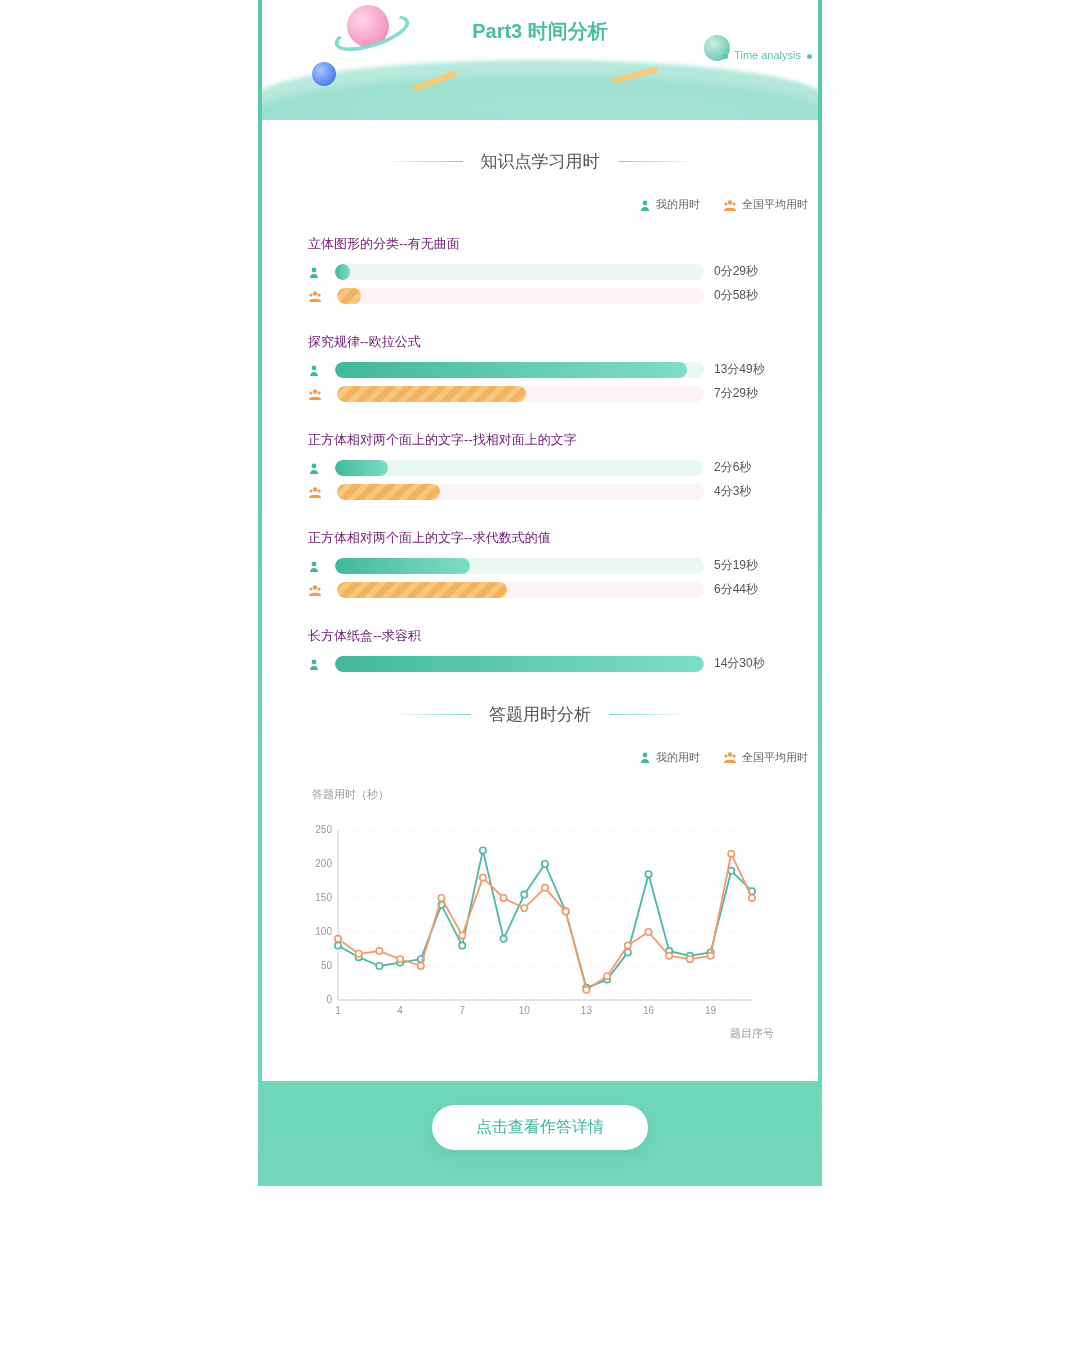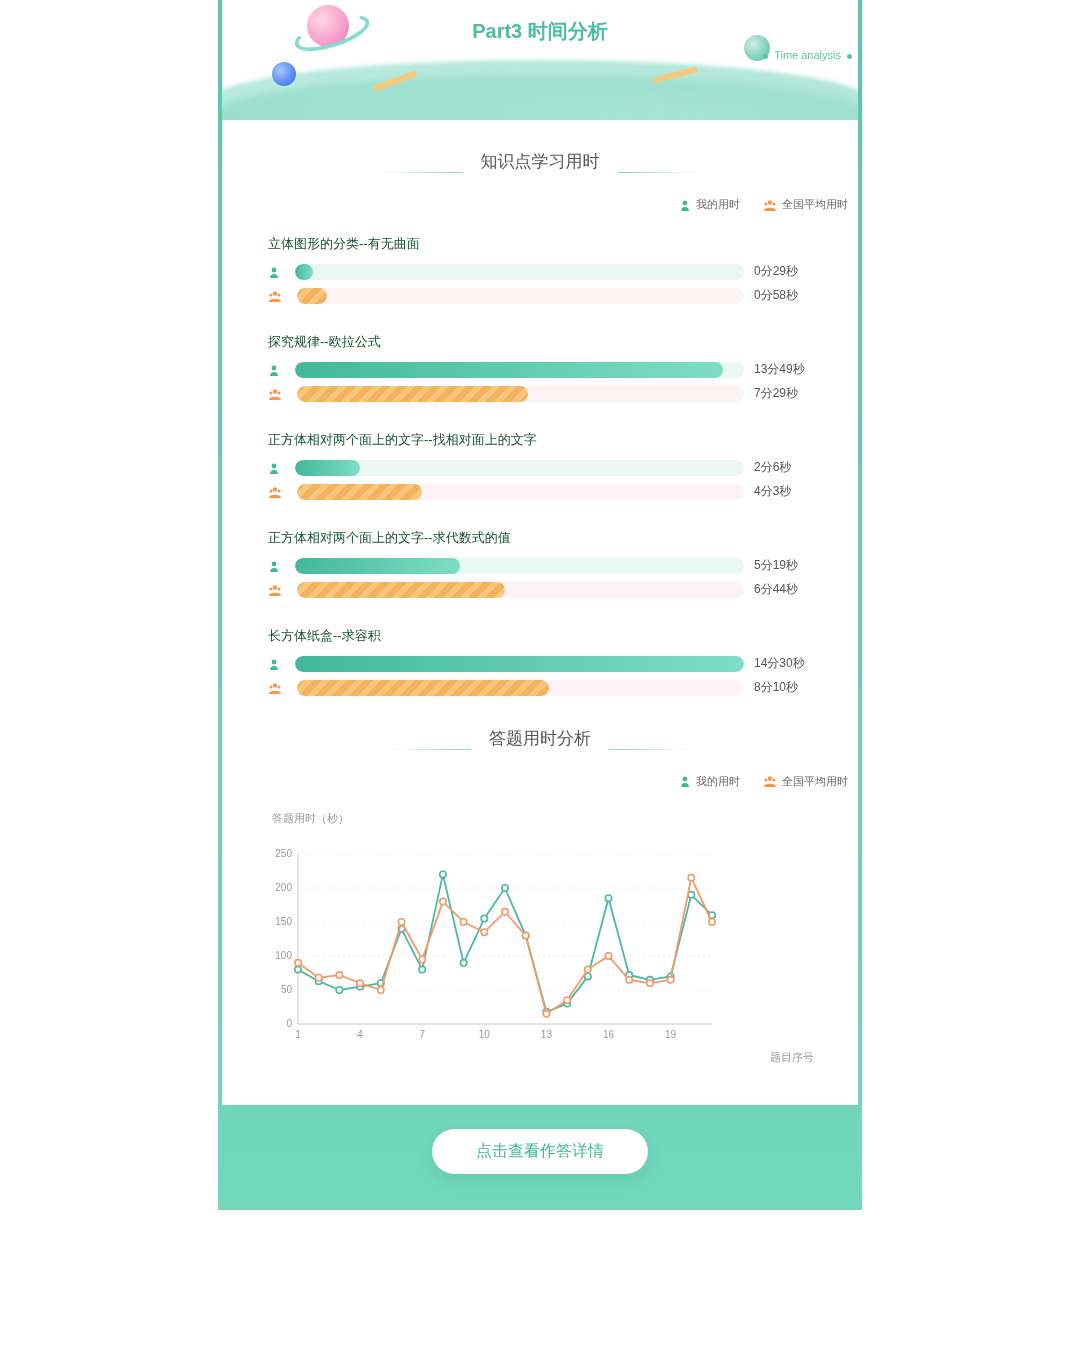--- a/index.html
+++ b/index.html
@@ -3,21 +3,21 @@
 <meta charset="utf-8">
 <style>
   * { box-sizing: border-box; margin: 0; padding: 0; }
   body {
     font-family: -apple-system, "Microsoft YaHei", "PingFang SC", sans-serif;
     background: #fff;
     display: flex;
     justify-content: center;
   }
   .page {
-    width: 644px;
+    width: 564px;
     background: linear-gradient(180deg, #57c9a7 0%, #73d8bb 100%);
     padding: 0;
   }
   .card {
     background: #fff;
     margin: 0 4px;
     padding-bottom: 40px;
   }
   .hero {
     position: relative;
@@ -60,38 +60,38 @@
   .stick1 { left: 150px; top: 78px; }
   .stick2 { right: 160px; top: 72px; transform: rotate(-15deg); }
   .hero h2 { position: relative; color: #49bfa1; font-size: 20px; font-weight: 600; }
   .hero .sub { position: relative; color: #57c7ab; font-size: 11px; margin-top: 4px; text-align: right; }
   .hero .sub::before, .hero .sub::after {
     content: ""; display: inline-block; width: 5px; height: 5px; border-radius: 50%;
     background: #57c7ab; vertical-align: middle; margin: 0 6px;
   }
 
   .section-title {
-    display: flex; align-items: flex-end; justify-content: center;
+    display: flex; align-items: center; justify-content: center;
     margin: 30px 0 24px;
     color: #555; font-size: 17px;
   }
   .section-title .line {
     width: 80px; height: 1px;
     background: linear-gradient(90deg, transparent, #7fd4c0);
     margin: 0 18px;
   }
   .section-title .line.r { background: linear-gradient(90deg, #7fd4c0, transparent); }
 
   .legend { text-align: right; margin-bottom: 22px; font-size: 11px; color: #666; }
   .legend .item { display: inline-flex; align-items: center; margin: 0 10px; }
   .ico { display: inline-block; vertical-align: middle; margin-right: 5px; }
 
   .topics { padding: 0 46px; }
   .topic { margin-bottom: 28px; }
-  .topic-title { font-size: 13px; color: #14532d; margin-bottom: 10px; }
+  .topic-title { font-size: 13px; color: #701a75; margin-bottom: 10px; }
   .bar-row { display: flex; align-items: center; gap: 10px; margin-top: 6px; }
   .bar-track {
     flex: 1; height: 16px; border-radius: 8px; background: #eaf8f4; overflow: hidden; position: relative;
   }
   .bar-row.avg .bar-track { background: #fdf2f4; }
   .bar-fill {
     height: 100%; border-radius: 8px;
     background: linear-gradient(90deg, #42b89a, #7fddc6);
   }
   .bar-row.avg .bar-fill {
@@ -262,32 +262,20 @@
           <div class="topic-title">长方体纸盒--求容积</div>
           <div class="bar-row mine">
             <span><svg class="ico" width="12" height="12" viewBox="0 0 12 12">
                 <circle cx="6" cy="4" r="2.4" fill="#3fb89a"></circle>
                 <path d="M2 12c0-2.4 1.8-4 4-4s4 1.6 4 4" fill="#3fb89a"></path>
               </svg></span>
             <div class="bar-track">
               <div class="bar-fill" style="width:100%"></div>
             </div>
             <div class="bar-val">14分30秒</div>
-          </div>
-          <div class="bar-row avg">
-            <span><svg class="ico" width="14" height="12" viewBox="0 0 14 12">
-                <circle cx="7" cy="3.5" r="2.2" fill="#f29b4c"></circle>
-                <circle cx="3" cy="5" r="1.6" fill="#f29b4c"></circle>
-                <circle cx="11" cy="5" r="1.6" fill="#f29b4c"></circle>
-                <path d="M1 12c0-2 2-3.2 6-3.2s6 1.2 6 3.2" fill="#f29b4c"></path>
-              </svg></span>
-            <div class="bar-track">
-              <div class="bar-fill" style="width:56.32183908045977%"></div>
-            </div>
-            <div class="bar-val">8分10秒</div>
           </div>
         </div>
       </div>
 
     <div class="section-title">
       <span class="line"></span>
       <span>答题用时分析</span>
       <span class="line r"></span>
     </div>
 

